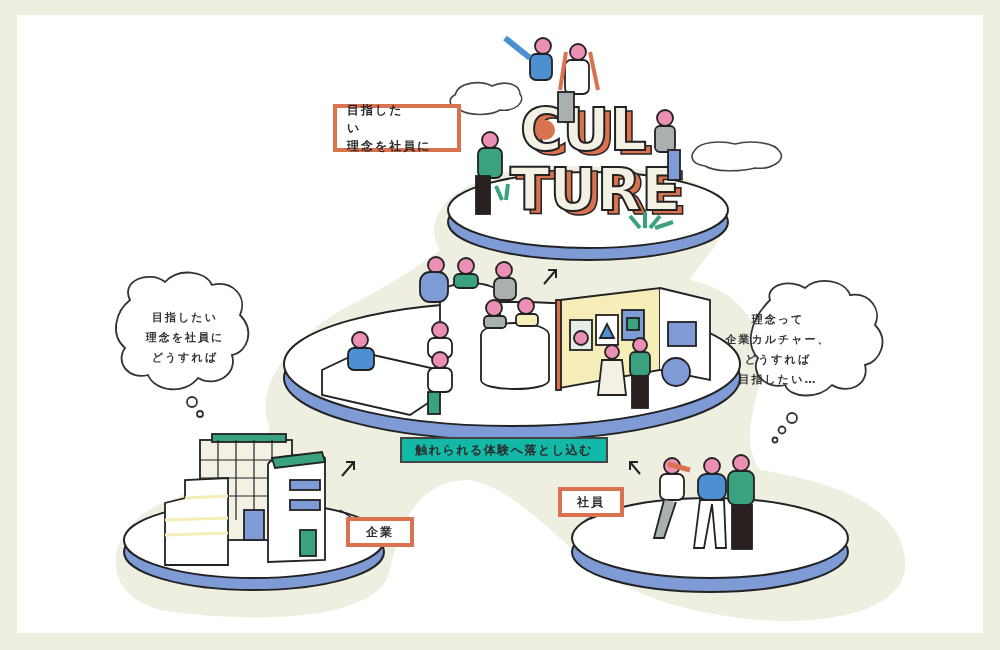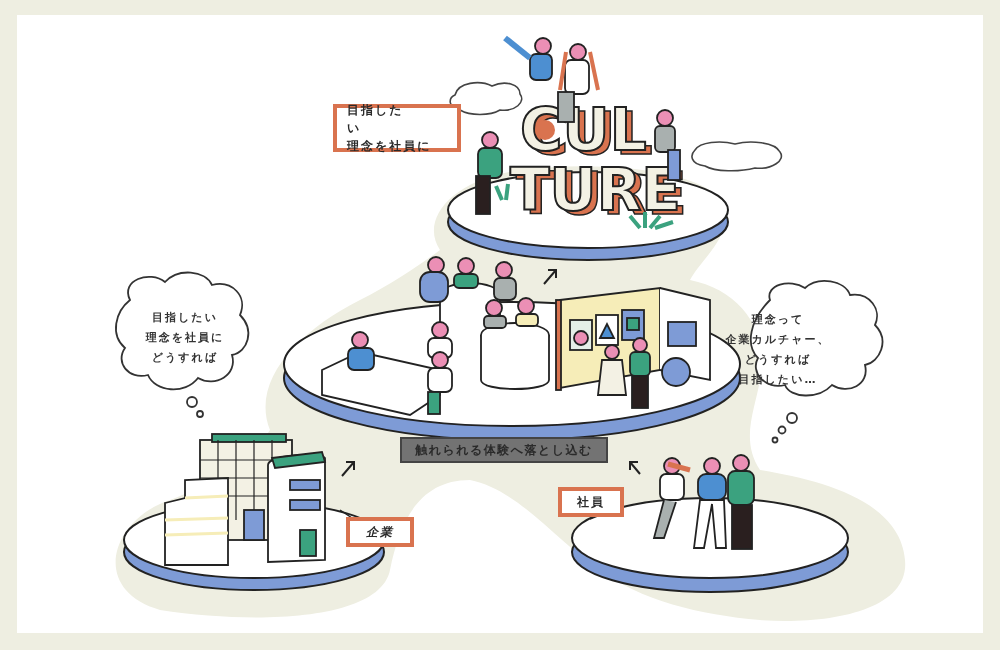--- a/index.html
+++ b/index.html
@@ -2,23 +2,23 @@
 <html><head>
 <meta charset="utf-8">
 <style>
   html,body{margin:0;padding:0;}
   body{width:1000px;height:650px;background:#EEEEE1;position:relative;overflow:hidden;font-family:"DejaVu Sans","Liberation Sans",sans-serif;}
   .panel{position:absolute;left:17px;top:15px;width:966px;height:618px;background:#FFFFFF;}
   svg.art{position:absolute;left:0;top:0;}
   .label{position:absolute;background:#fff;border:4px solid #D9734F;color:#2a2a2a;font-weight:bold;font-size:12px;letter-spacing:2px;box-sizing:border-box;display:flex;align-items:center;justify-content:center;}
   .label-culture{left:333px;top:104px;width:128px;height:48px;flex-direction:column;align-items:flex-start;padding-left:10px;line-height:18px;font-size:12px;}
   .label-culture .ln1{margin-right:40px}
-  .label-company{left:346px;top:517px;width:68px;height:30px;font-style:italic;}
+  .label-company{left:346px;top:517px;width:68px;height:30px;}
   .label-employee{left:558px;top:487px;width:66px;height:30px;}
-  .banner{position:absolute;left:400px;top:437px;width:208px;height:26px;background:#737373;border:2px solid #444;box-sizing:border-box;color:#2a2a2a;font-weight:bold;font-size:12px;letter-spacing:1.5px;display:flex;align-items:center;justify-content:center;}
+  .banner{position:absolute;left:400px;top:437px;width:208px;height:26px;background:#14b8a6;border:2px solid #444;box-sizing:border-box;color:#2a2a2a;font-weight:bold;font-size:12px;letter-spacing:1.5px;display:flex;align-items:center;justify-content:center;}
   .thought{position:absolute;color:#333;font-weight:bold;font-size:11px;letter-spacing:2px;text-align:center;line-height:20px;}
   .thought-left{left:130px;top:308px;width:110px;}
   .thought-right{left:718px;top:310px;width:120px;}
 </style>
 </head>
 <body>
 
 <div class="panel"></div>
 
 <svg class="art" width="1000" height="650" viewBox="0 0 1000 650">

